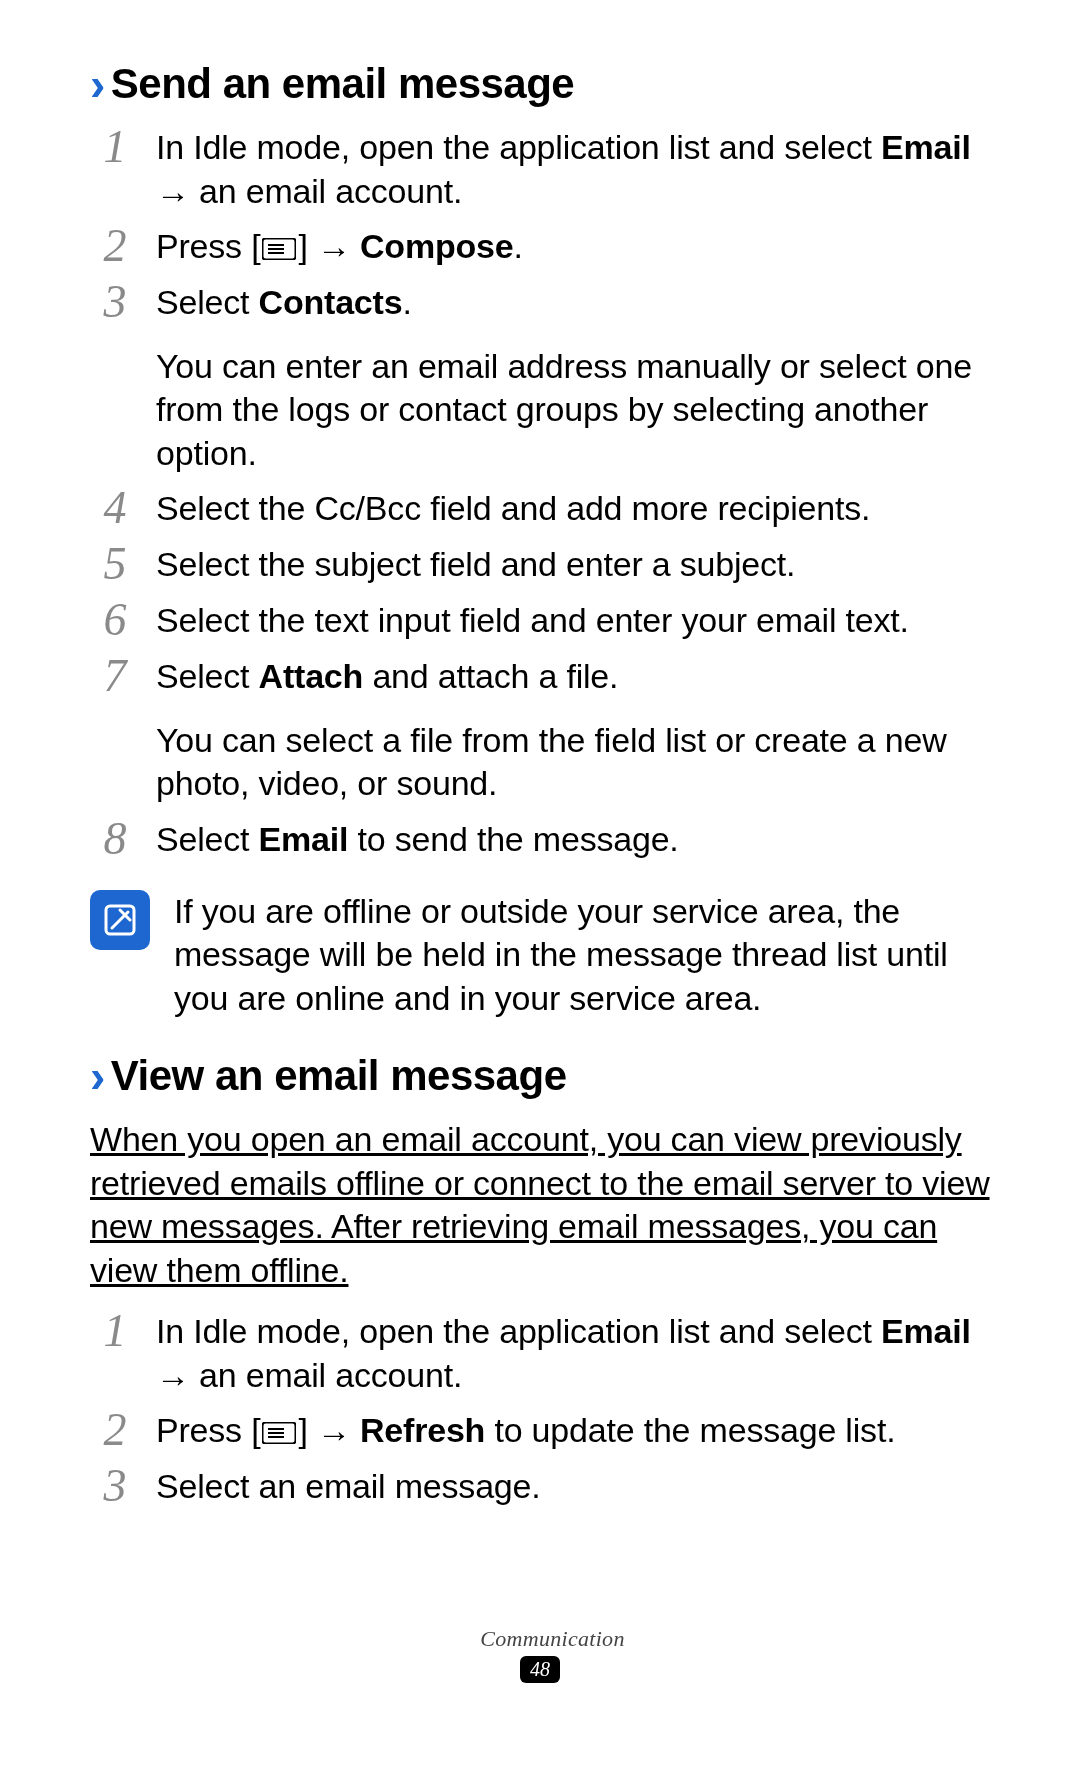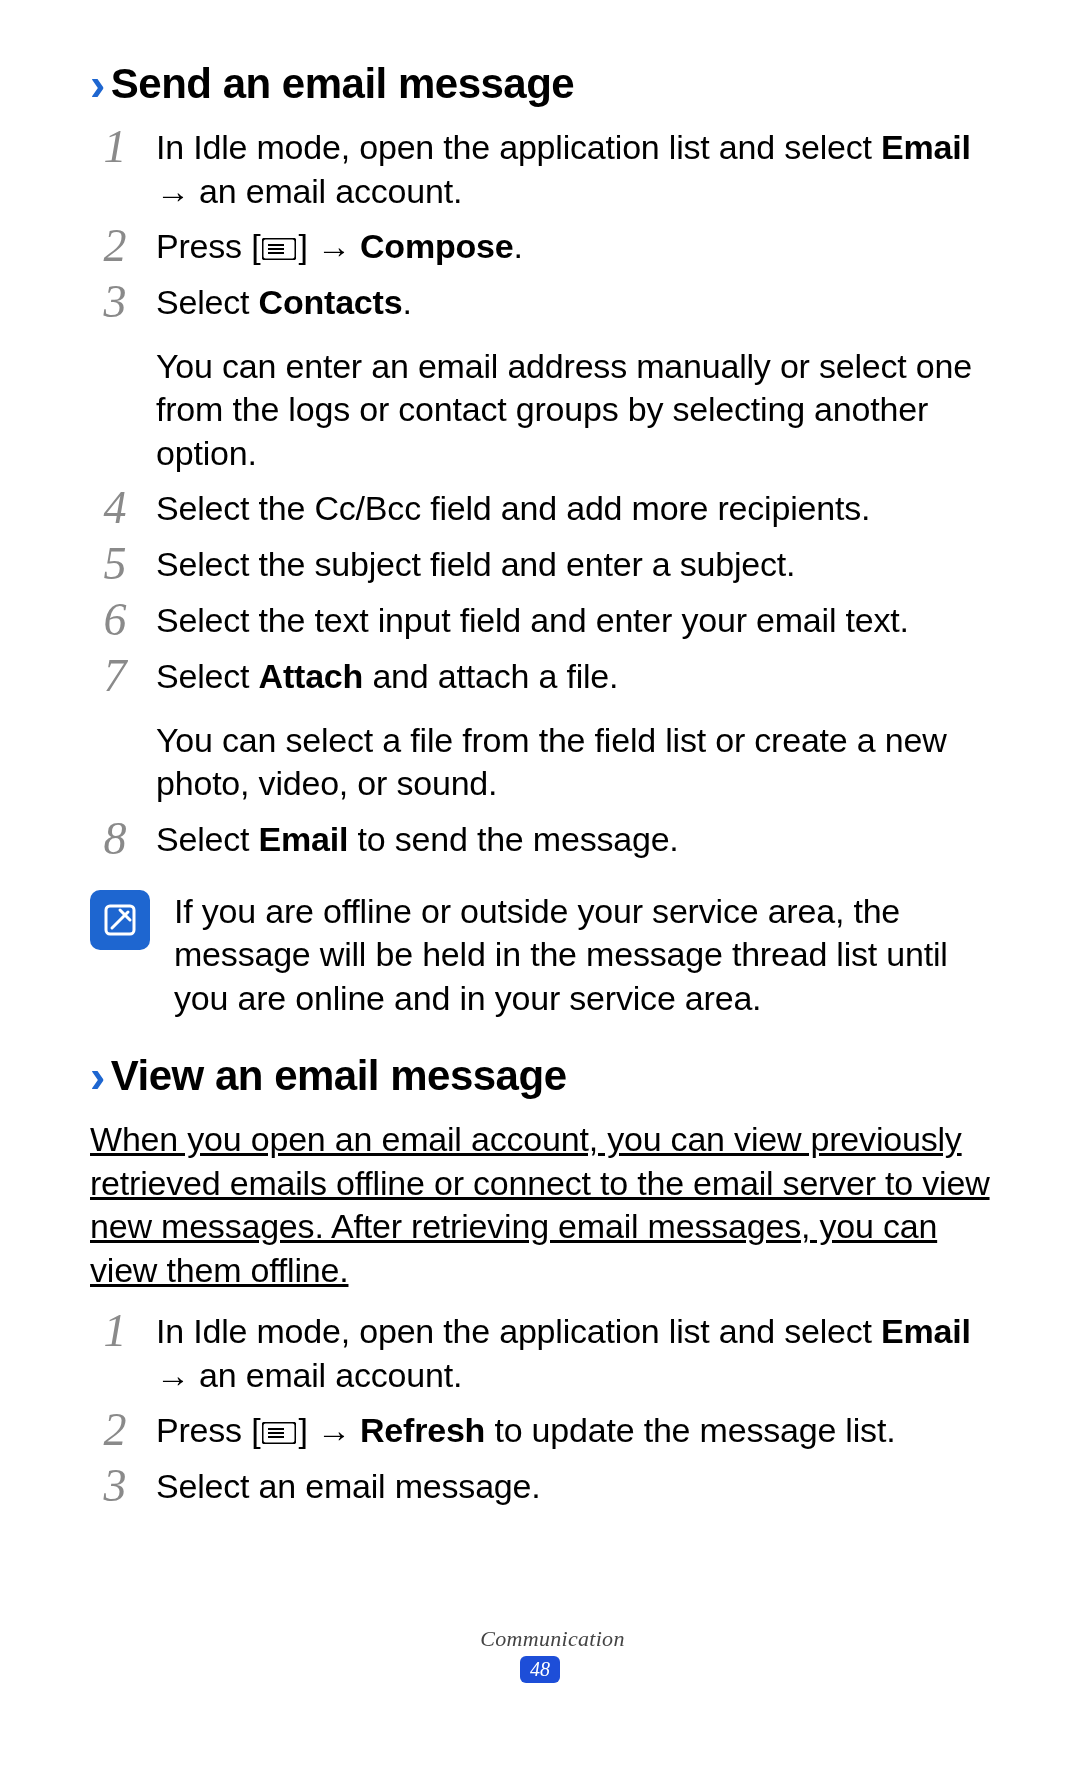--- a/index.html
+++ b/index.html
@@ -119,21 +119,21 @@
     font-size: 22px;
     color: #444;
     margin-bottom: 4px;
     letter-spacing: 0.3px;
     padding-left: 25px;
   }
   .page-num {
     display: inline-block;
     padding: 2px 10px;
     border-radius: 6px;
-    background: #1d4ed8;
+    background: #000000;
     color: #fff;
     font-style: italic;
     font-family: Georgia, "Times New Roman", serif;
     font-size: 20px;
   }
 </style>
 </head>
 <body>
 
 <div class="page">

